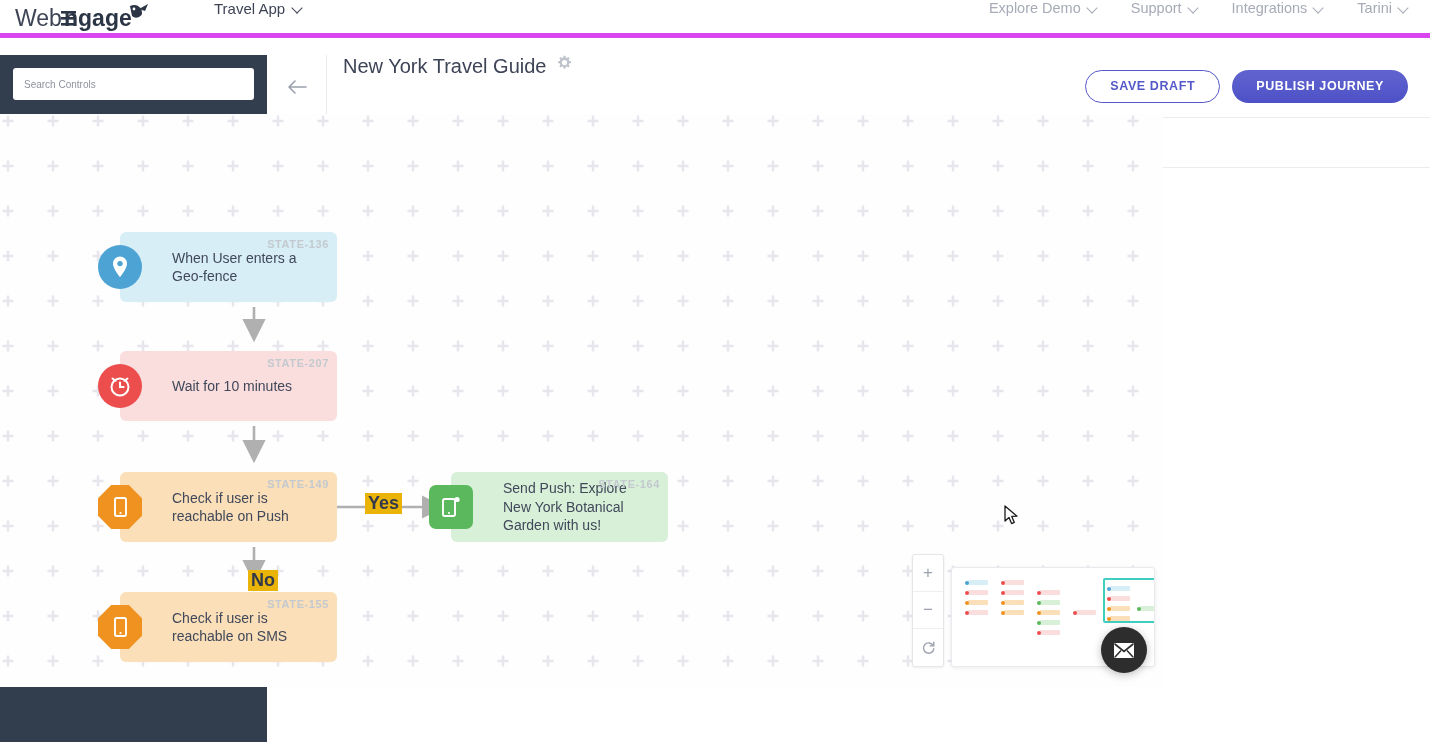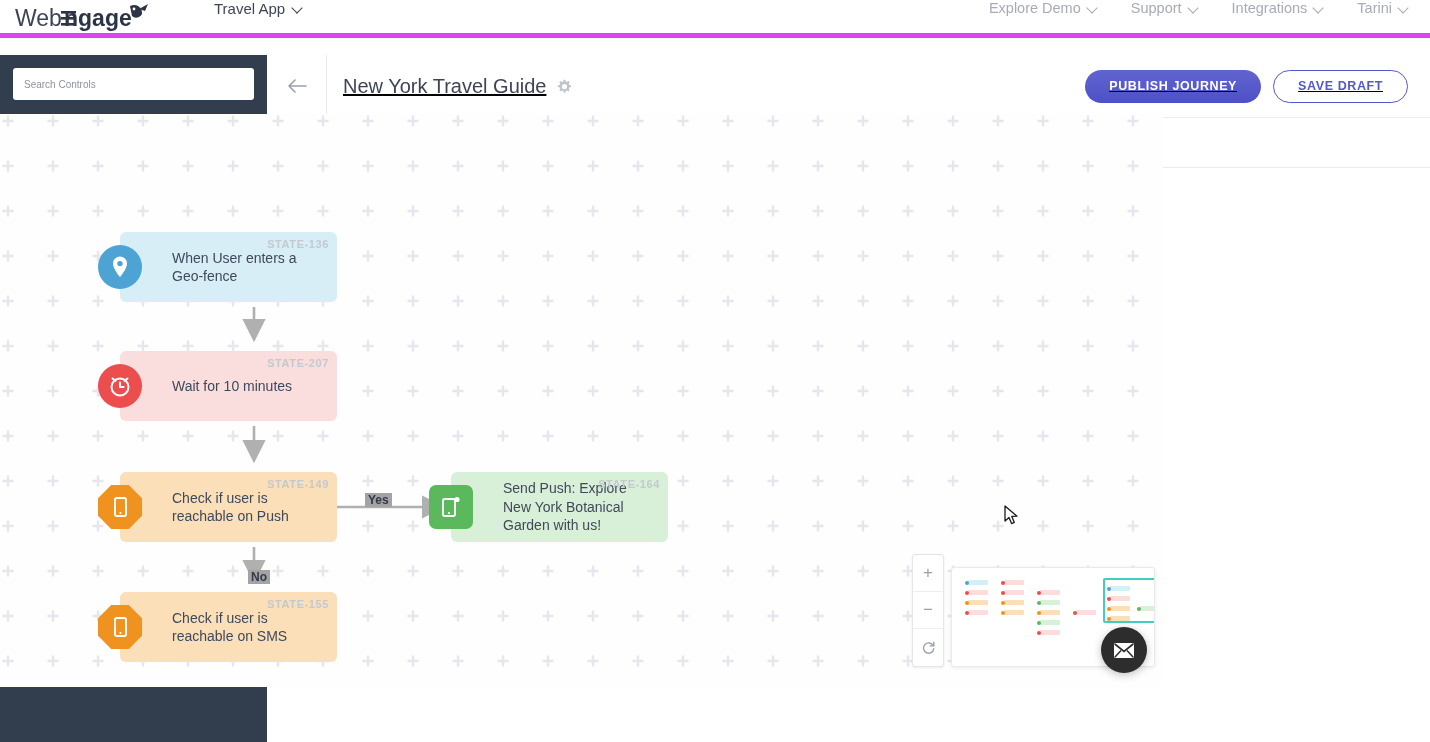--- a/index.html
+++ b/index.html
@@ -80,22 +80,22 @@
             clip-path: polygon(30% 0,70% 0,100% 30%,100% 70%,70% 100%,30% 100%,0 70%,0 30%);
             display: flex; align-items: center; justify-content: center; }
   .tile-lbl {
     margin-top: 7px; font-size: 12.5px; color: #d8dbe1; text-align: center;
     line-height: 1.3; width: 92px;
   }
 
   
   .content { position: absolute; top: 55px; left: 267px; width: 1163px; height: 687px; background: #fff; }
   .jhead {
-    height: 63px; display: flex; align-items: center;
-    border-bottom: 1px solid #ececf0; background: #fff; text-decoration: underline;
+    height: 63px; display: flex; 
+    border-bottom: 1px solid #ececf0; background: #fff;
   }
   .backbtn {
     width: 60px; height: 63px; display: flex; align-items: center; justify-content: center;
     border-right: 1px solid #ececf0; cursor: pointer; color: #9aa0ac; font-size: 19px;
   }
   .jtitle { margin-left: 16px; font-size: 20px; color: #3d4456; }
   .gear { margin-left: 11px; color: #b6bac3; cursor: pointer; display: flex; }
   .hdr-actions { margin-left: auto; display: flex; align-items: center; gap: 12px; margin-right: 22px; }
   .btn {
     height: 33px; border-radius: 17px; font-size: 12.5px; letter-spacing: 0.6px;
@@ -147,22 +147,22 @@
   .badge-oct { width: 44px; height: 44px; display:flex; align-items:center; justify-content:center;
                clip-path: polygon(30% 0,70% 0,100% 30%,100% 70%,70% 100%,30% 100%,0 70%,0 30%); }
   .node-text {
     margin-left: 52px; margin-right: 10px; font-size: 14px; color: #41485a; line-height: 1.32;
   }
   .node-state {
     position: absolute; right: 8px; top: 6px; font-size: 11px; letter-spacing: 0.6px;
     color: #c3c9cf; font-weight: bold;
   }
   .edge-lbl {
-    position: absolute; font-size: 12px; font-weight: bold; color: #31394a;
-    background: #a3a3a3; padding: 0 3px;
+    position: absolute; font-size: 18px; font-weight: bold; color: #31394a;
+    background: #eab308; padding: 0 3px;
   }
 
   
   .zoomctl {
     position: absolute; right: 219px; bottom: 20px; width: 32px;
     background: #fff; border: 1px solid #e6e6ea; border-radius: 3px;
     box-shadow: 0 1px 3px rgba(0,0,0,.07);
   }
   .zbtn {
     height: 37px; display: flex; align-items: center; justify-content: center;
@@ -407,22 +407,22 @@
             <path d="M19 7 H2 M8 1 L2 7 L8 13" fill="none" stroke="#9aa0ac" stroke-width="1.6" stroke-linecap="round" stroke-linejoin="round"></path>
           </svg>
       </div>
       <div class="jtitle">New York Travel Guide</div>
       <div class="gear">
         <svg width="15" height="15" viewBox="0 0 20 20">
             <path d="M10 6.5 a3.5 3.5 0 1 0 0 7 a3.5 3.5 0 0 0 0 -7 z M8.8 1 h2.4 l.4 2.3 1.7 .7 1.9-1.3 1.7 1.7 -1.3 1.9 .7 1.7 2.3 .4 v2.4 l-2.3 .4 -.7 1.7 1.3 1.9 -1.7 1.7 -1.9-1.3 -1.7 .7 -.4 2.3 h-2.4 l-.4-2.3 -1.7-.7 -1.9 1.3 -1.7-1.7 1.3-1.9 -.7-1.7 -2.3-.4 v-2.4 l2.3-.4 .7-1.7 -1.3-1.9 1.7-1.7 1.9 1.3 1.7-.7 z" fill="#bfc3cc"></path>
           </svg>
       </div>
       <div class="hdr-actions">
+        <div class="btn btn-outline">SAVE DRAFT</div>
         <div class="btn btn-primary">PUBLISH JOURNEY</div>
-        <div class="btn btn-outline">SAVE DRAFT</div>
       </div>
     </div>
 
     <div class="toolbar">
       <div class="tb-spacer"></div>
       <div class="tb-item">
         <svg width="15" height="16" viewBox="0 0 16 17">
             <rect x="1" y="1" width="8" height="15" rx="1" fill="none" stroke="#b9bdc6" stroke-width="1.5"></rect>
             <path d="M7 8.5 h7 M11 5.5 l3 3 -3 3" fill="none" stroke="#b9bdc6" stroke-width="1.5" stroke-linecap="round" stroke-linejoin="round"></path>
           </svg>

